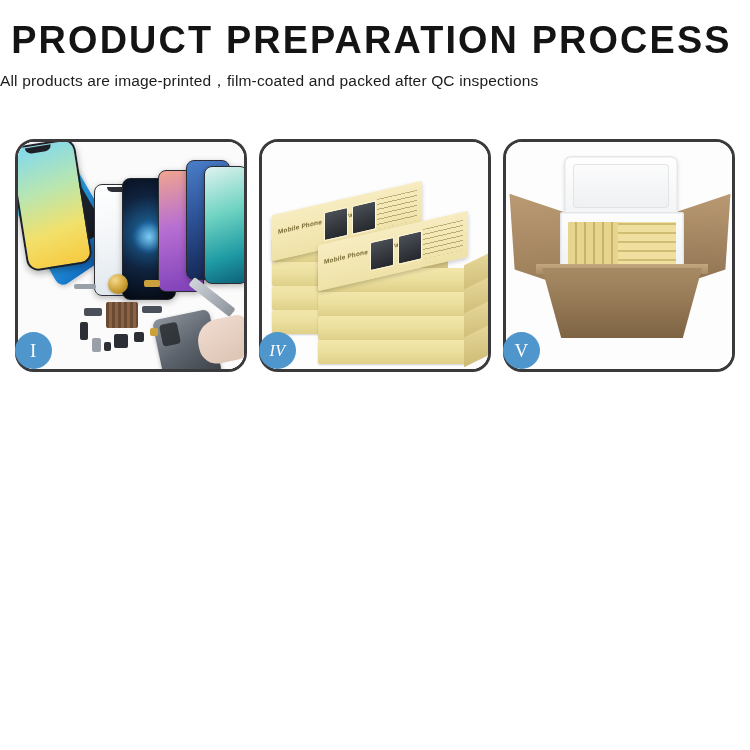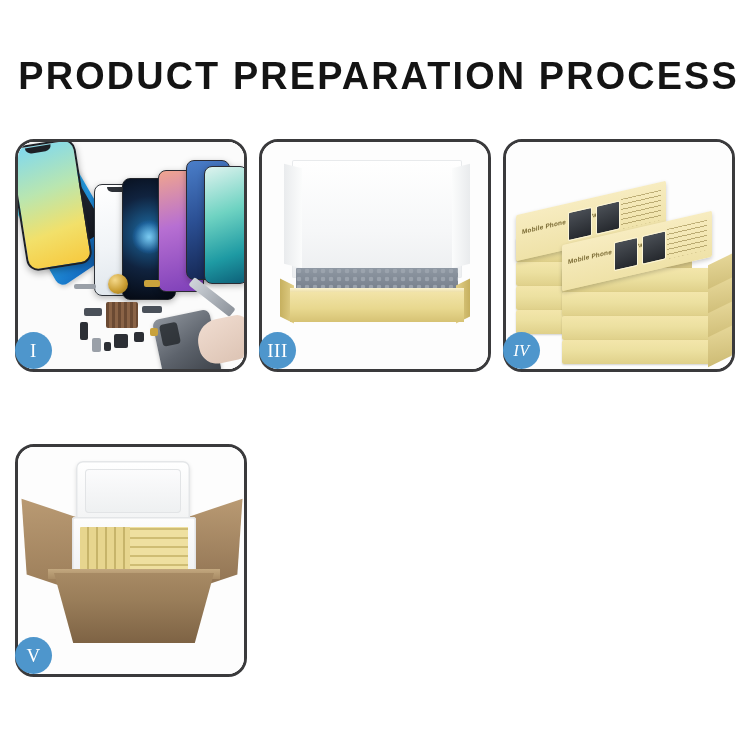--- a/index.html
+++ b/index.html
@@ -10,22 +10,22 @@
   body {
     width: 750px;
     height: 750px;
     font-family: "Liberation Sans", sans-serif;
     overflow: hidden;
     position: relative;
   }
 
   
   .header {
-    text-align: right;
-    padding-top: 56px;
+    text-align: left;
+    padding-top: 20px;
   }
   .title {
     font-family: "Liberation Sans", sans-serif;
     font-size: 39px;
     font-weight: 700;
     letter-spacing: 2.2px;
     color: #141414;
     line-height: 1.05;
     margin: 0;
     transform: scaleX(0.97);
@@ -392,20 +392,21 @@
     background: linear-gradient(180deg,#c0a57e 0%, #ad9269 100%);
     clip-path: polygon(0 16%, 100% 0, 100% 78%, 0 100%);
   }
   .c-tape { position:absolute; background: rgba(135,110,76,.55); border-radius:1px; }
 </style>
 </head>
 <body>
 
 <div class="header">
   <h1 class="title">PRODUCT PREPARATION PROCESS</h1>
+  <p class="subtitle">All products are image-printed，film-coated and packed after QC inspections</p>
 </div>
 
 <div class="grid">
 
   <div class="card">
     <div class="card-inner">
       <div class="scene">
         <div class="p1-bg"></div>
         <div class="lcd-flex"></div>
         <div class="phone ph-glass"></div>
@@ -428,33 +429,20 @@
         <div class="part gold" style="left:132px;top:186px;width:8px;height:8px;"></div>
         <div class="part" style="left:86px;top:200px;width:7px;height:9px;"></div>
         <div class="tweezer"></div>
         <div class="hand"></div>
       </div>
     </div>
     <div class="badge">I</div>
   </div>
 
 
-  <div class="card">
-    <div class="card-inner">
-      <div class="scene">
-        <div class="box3-lid"></div>
-        <div class="box3-foam"></div>
-        <div class="box3-left"></div>
-        <div class="box3-right"></div>
-        <div class="box3-rim"></div>
-        <div class="box3-front"></div>
-      </div>
-    </div>
-    <div class="badge">III</div>
-  </div>
 
   <div class="card">
     <div class="card-inner">
       <div class="scene">
         <div class="stack">
           <div class="sbox" style="left:0px;top:74px;">
               <div class="side"></div>
             </div>
           <div class="sbox" style="left:0px;top:98px;">
               <div class="side"></div>

